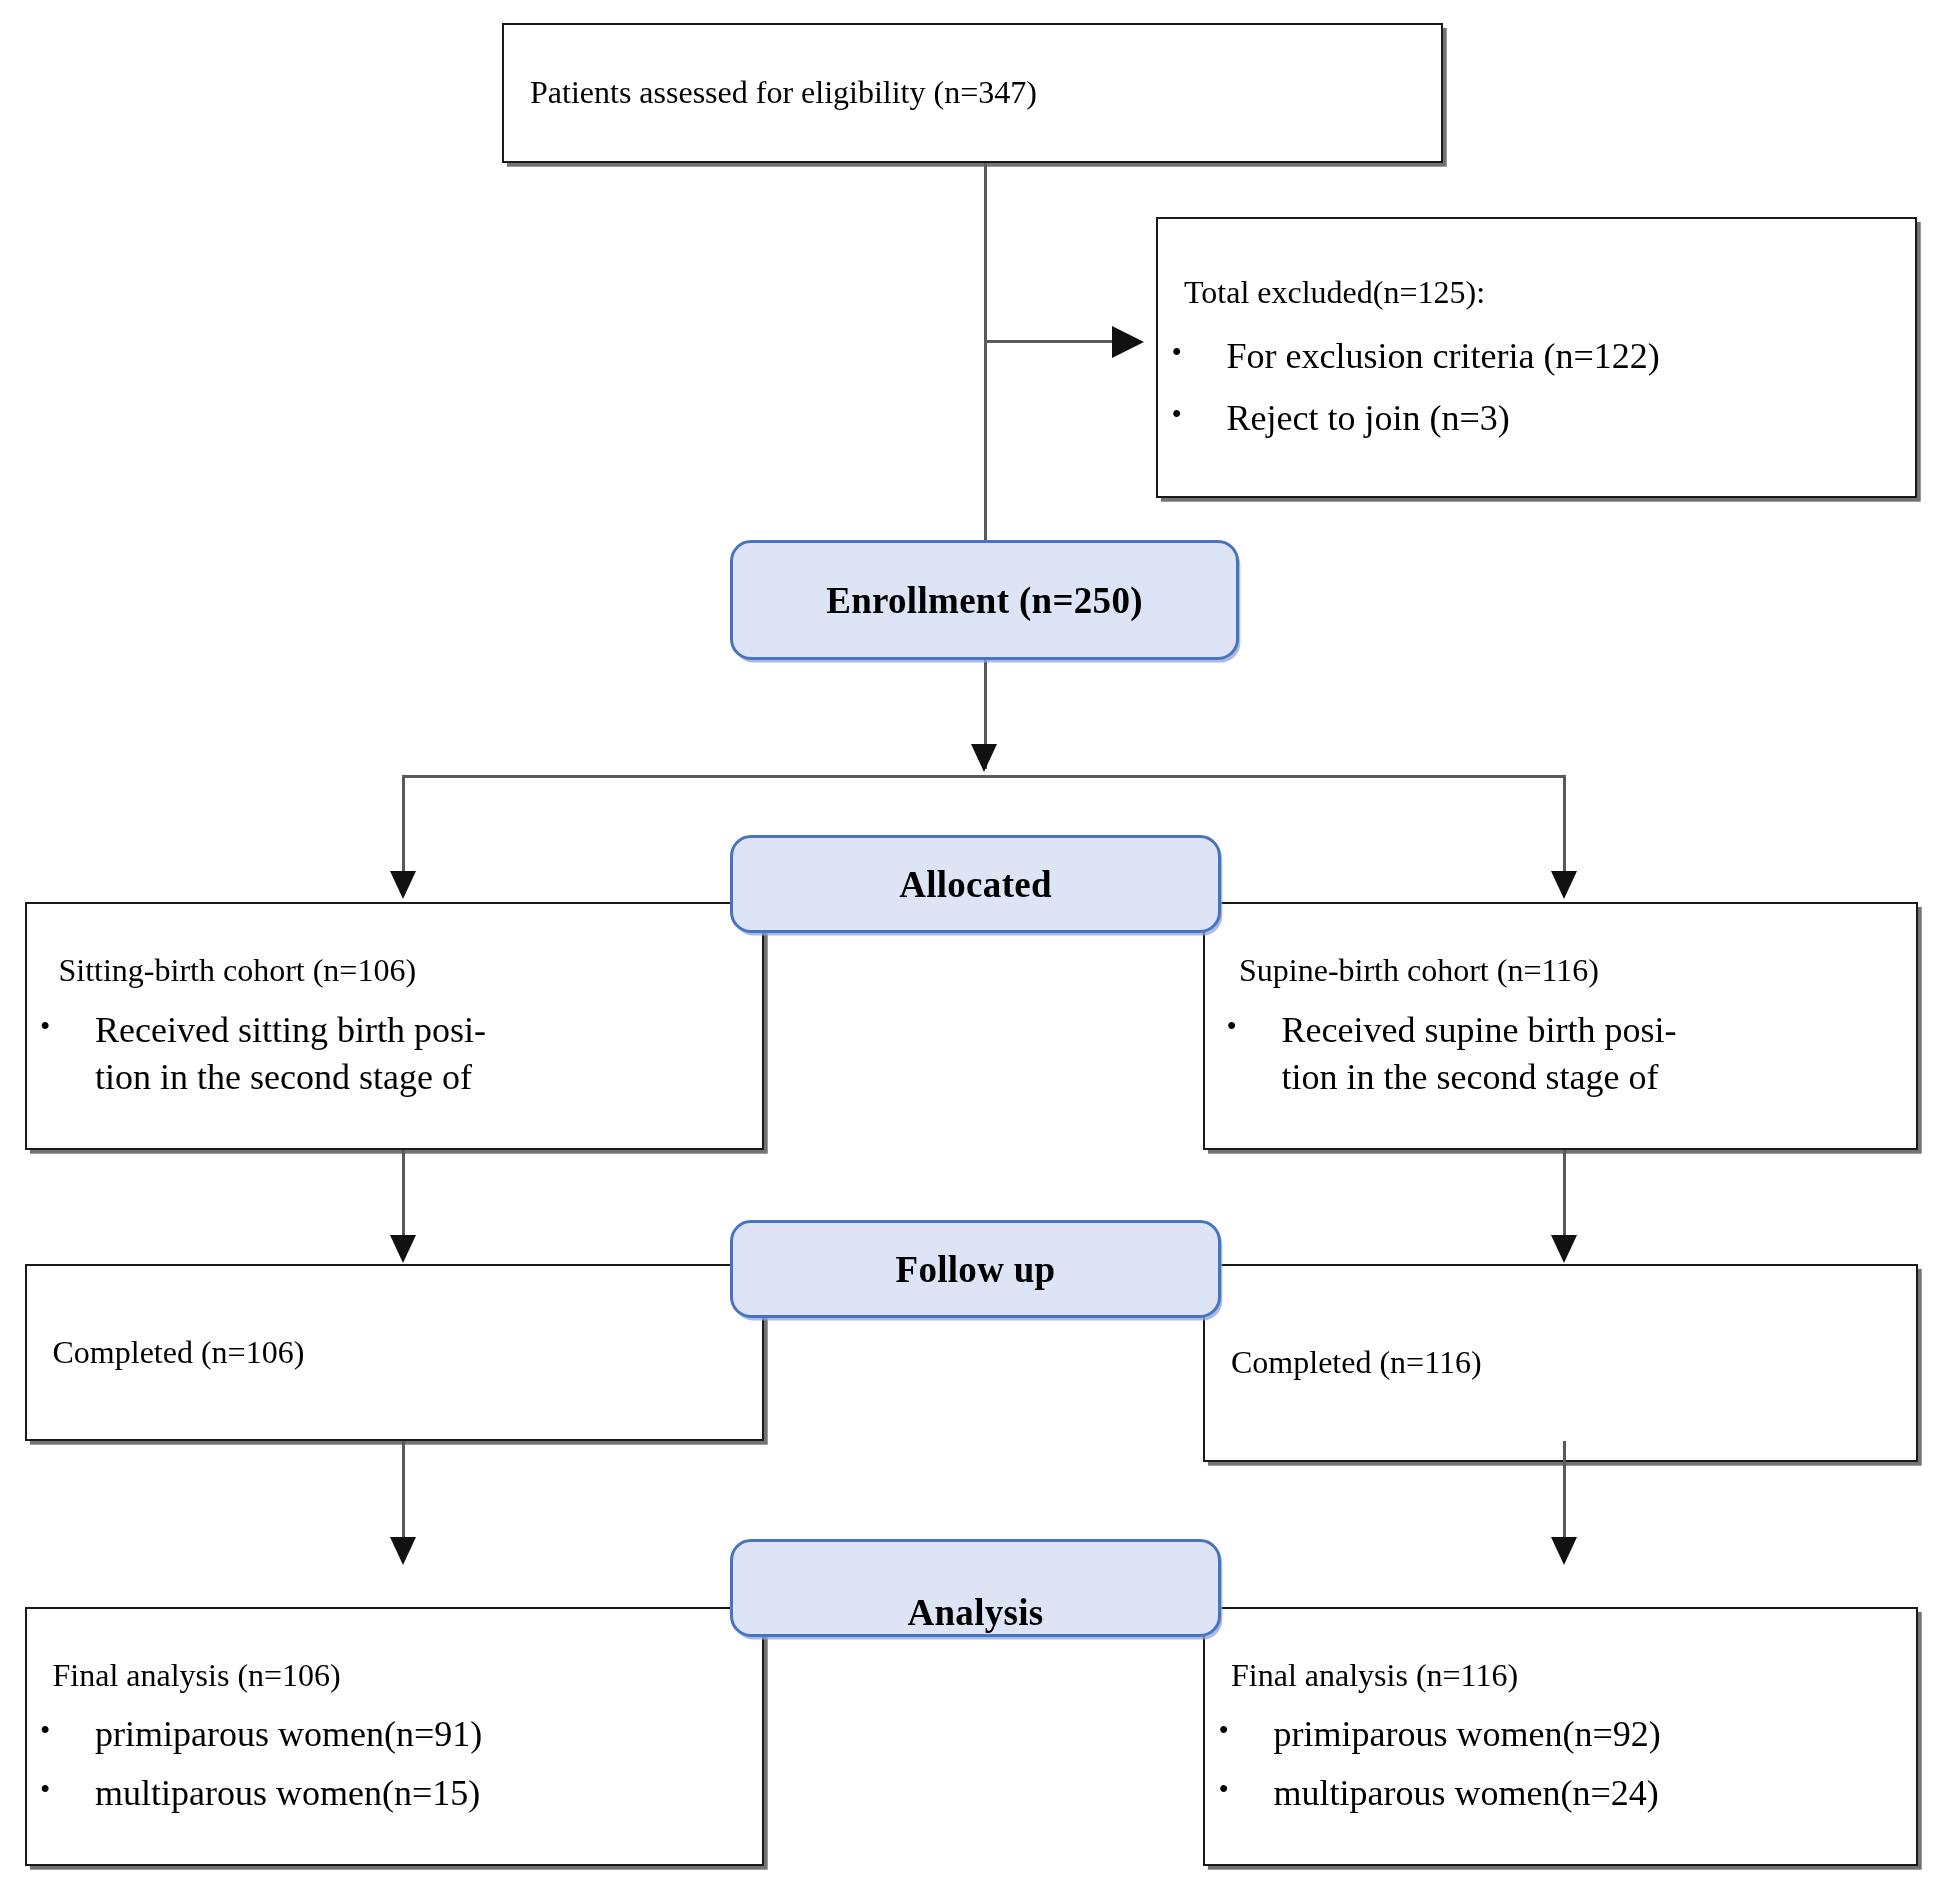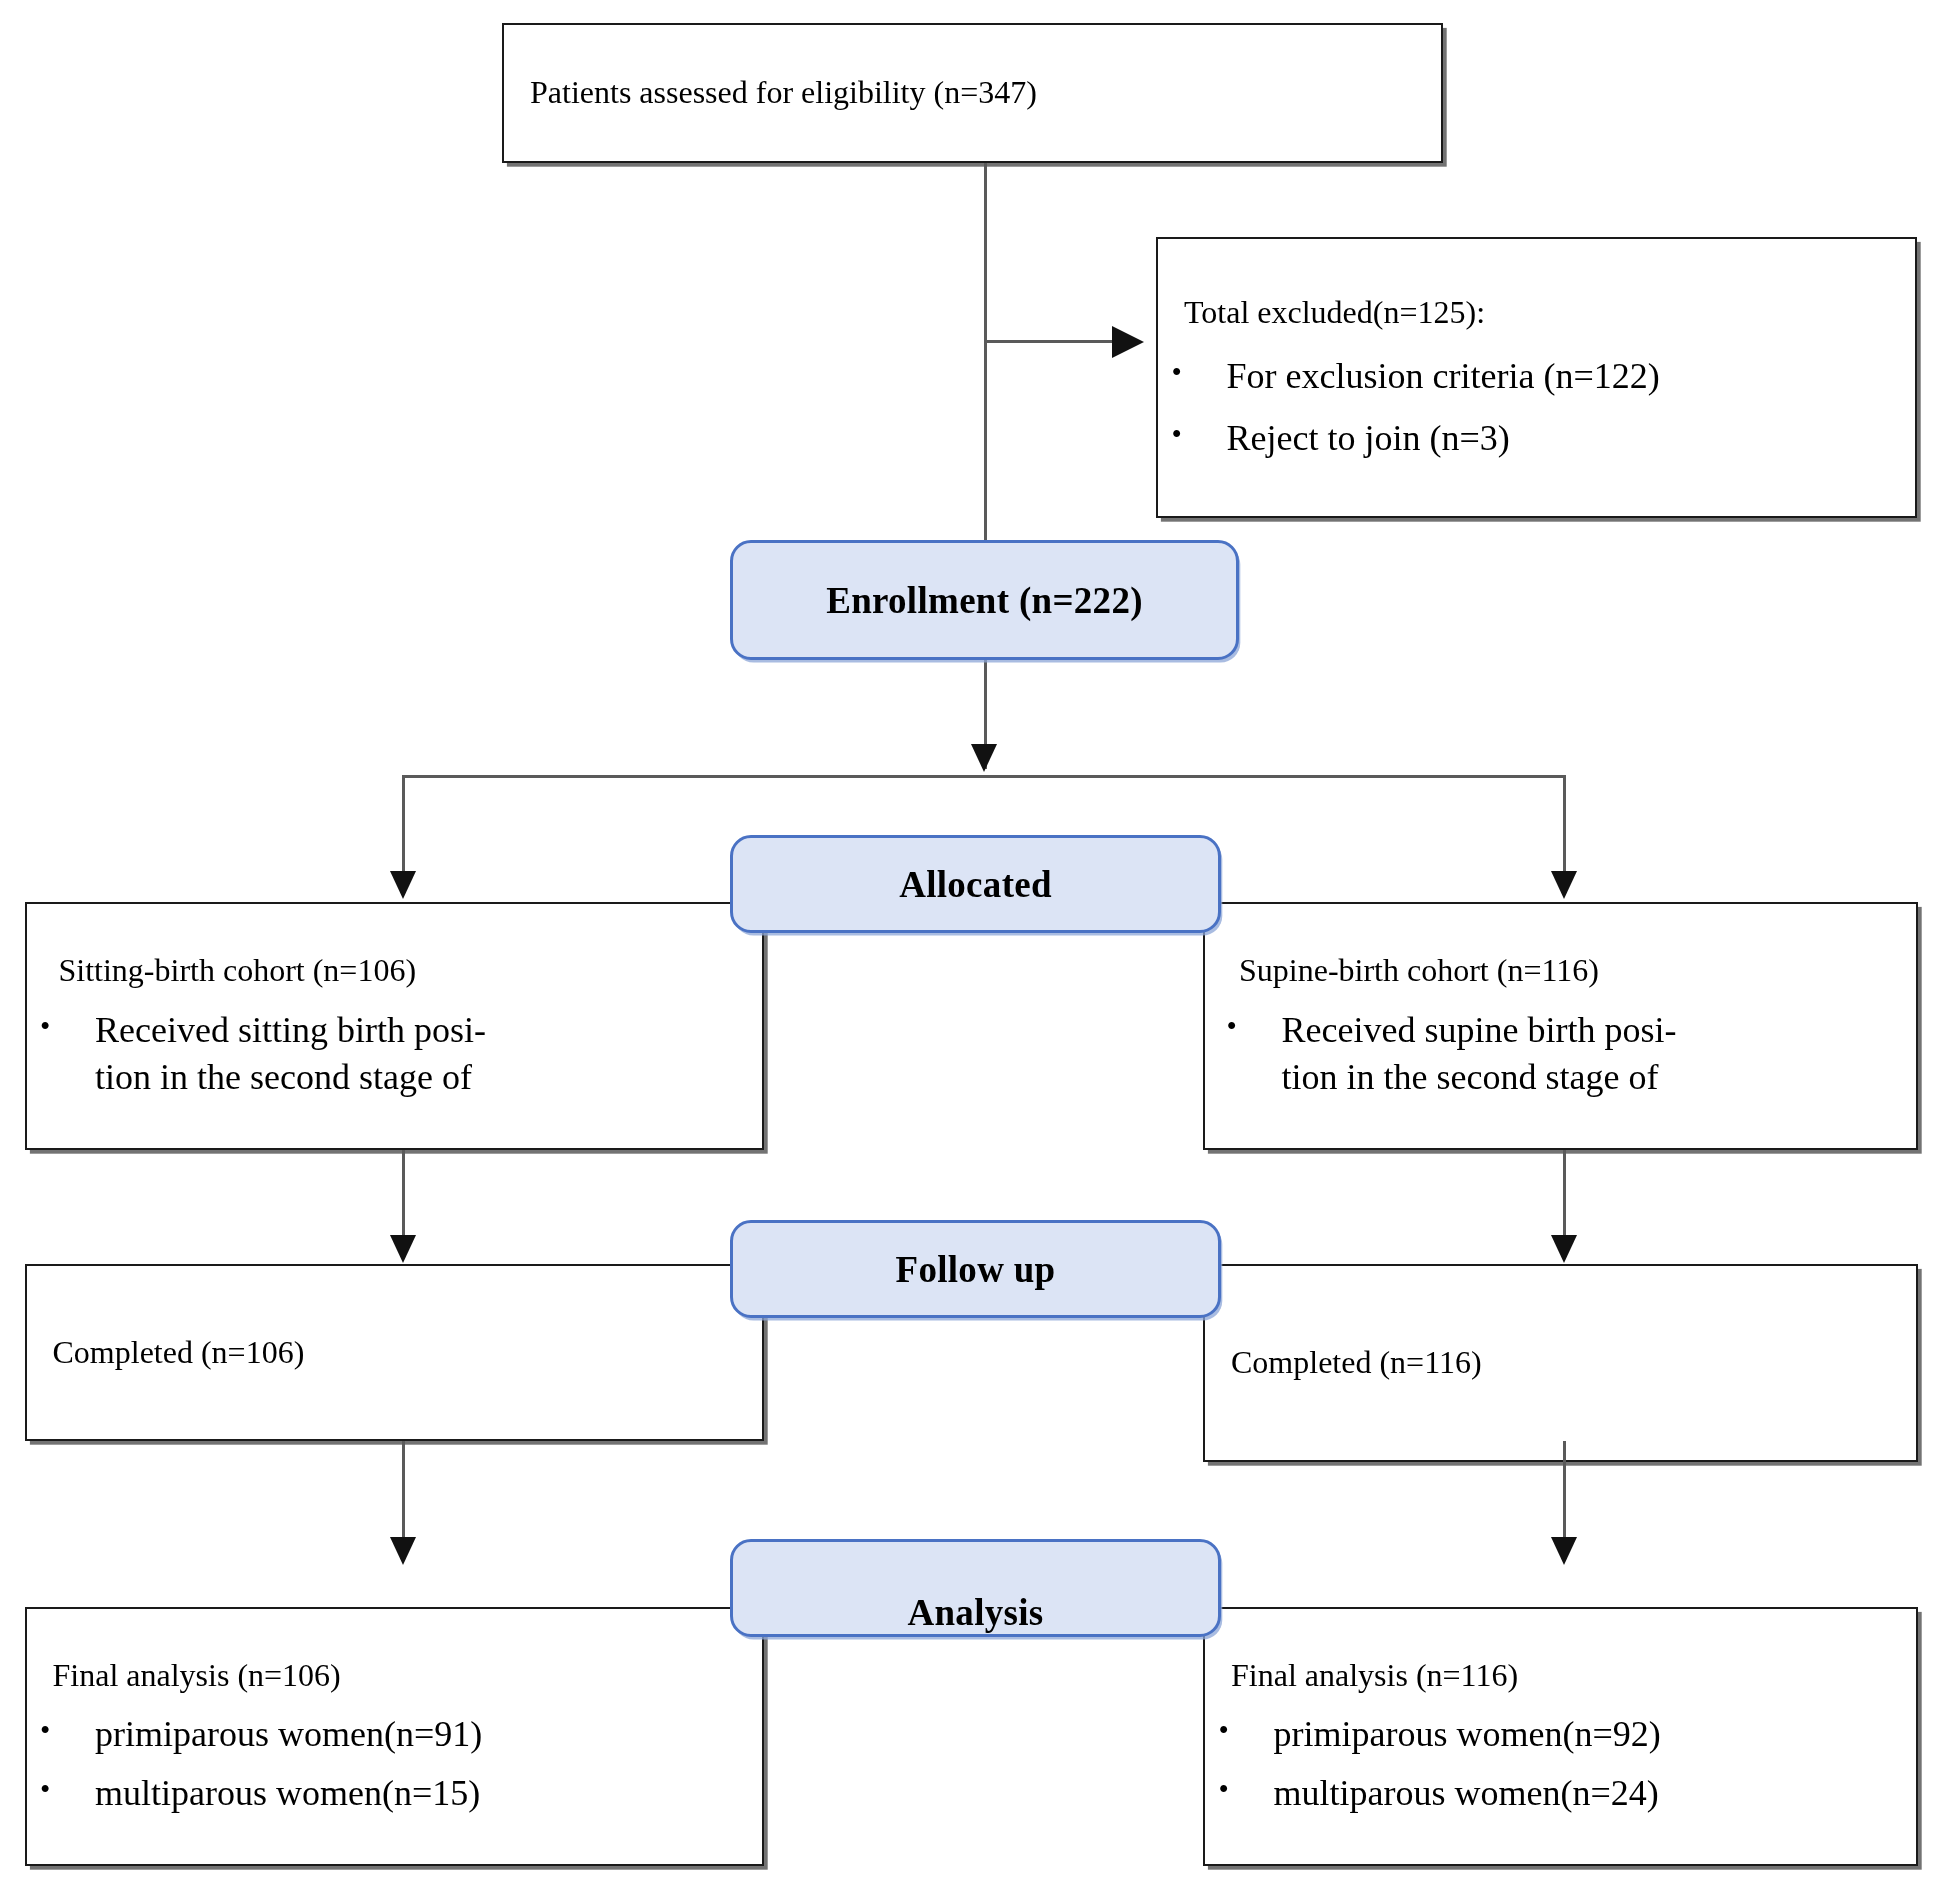--- a/index.html
+++ b/index.html
@@ -92,34 +92,34 @@
 
   <div class="box" style="left:502px; top:23px; width:941px; height:140px;">
     <div class="line pad-l">Patients assessed for eligibility (n=347)</div>
   </div>
 
   <div class="vline" style="left:984px; top:163px; height:377px;"></div>
 
   <div class="hline" style="left:984px; top:340px; width:141px;"></div>
   <div class="arrow-right" style="left:1112px; top:326px;"></div>
 
-  <div class="box" style="left:1156px; top:237px; width:761px; height:281px;">
+  <div class="box" style="left:1156px; top:217px; width:761px; height:281px;">
     <div class="line pad-l" style="margin-bottom:21px;">Total excluded(n=125):</div>
     <div class="bul" style="margin-bottom:14.7px;">
       <span class="dot">•</span>
       <span class="btxt">For exclusion criteria (n=122)</span>
     </div>
     <div class="bul">
       <span class="dot">•</span>
       <span class="btxt">Reject to join (n=3)</span>
     </div>
   </div>
 
   <div class="badge" style="left:730px; top:540px; width:509px; height:120px;">
-    <span>Enrollment (n=222)</span>
+    <span>Enrollment (n=250)</span>
   </div>
 
   <div class="vline" style="left:984px; top:660px; height:109px;"></div>
   <div class="arrow-down" style="left:971px; top:744px;"></div>
 
   <div class="hline" style="left:402px; top:775px; width:1164px;"></div>
 
   <div class="vline" style="left:402px; top:775px; height:108px;"></div>
   <div class="arrow-down" style="left:390px; top:871px;"></div>
 

